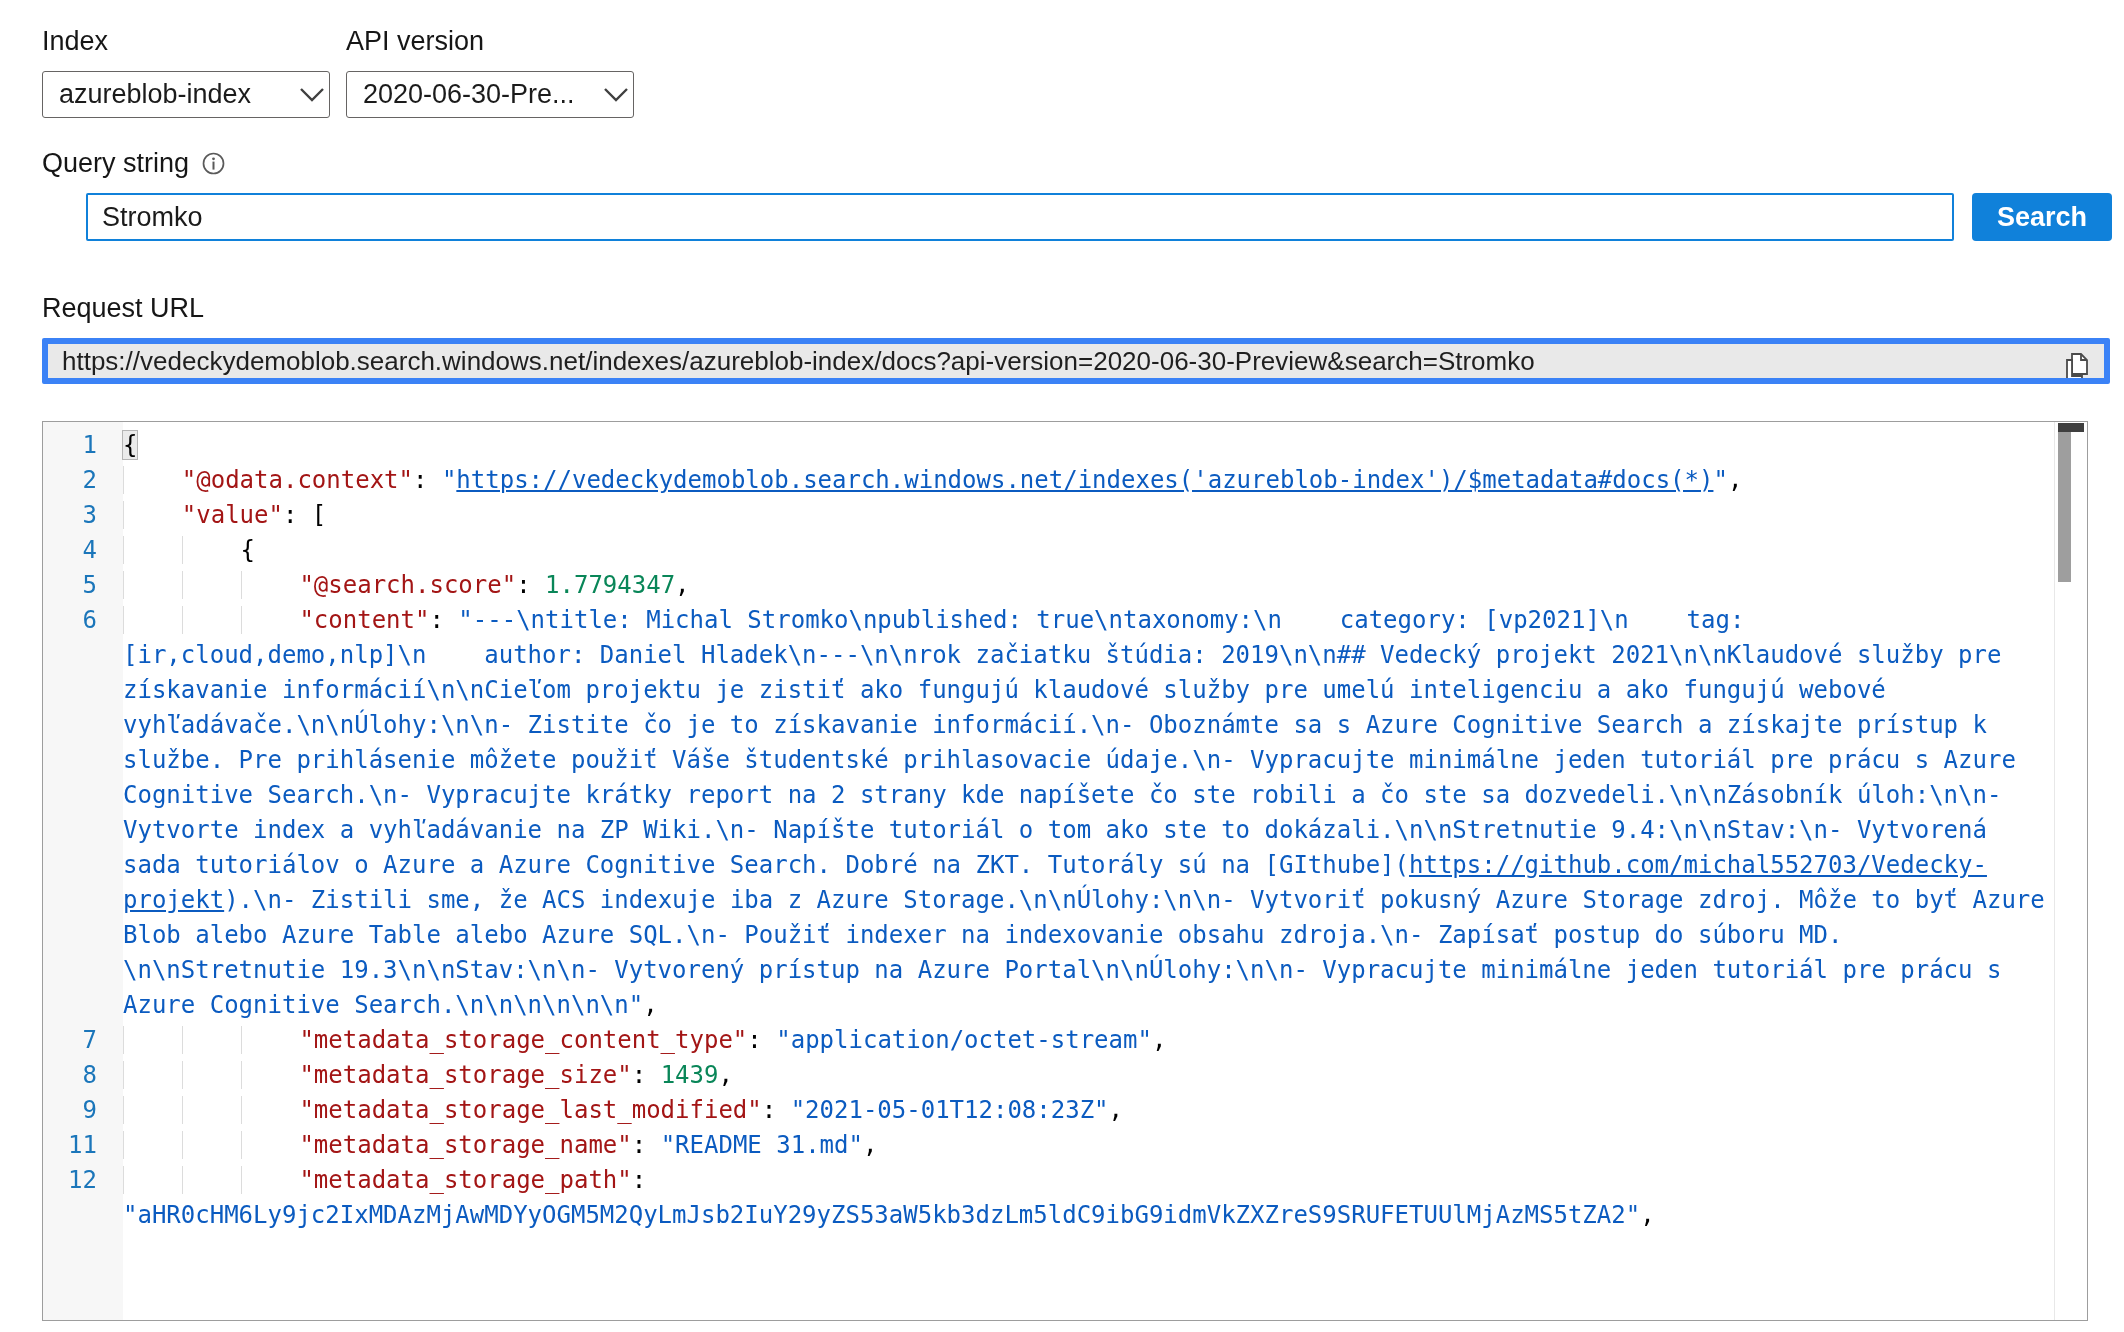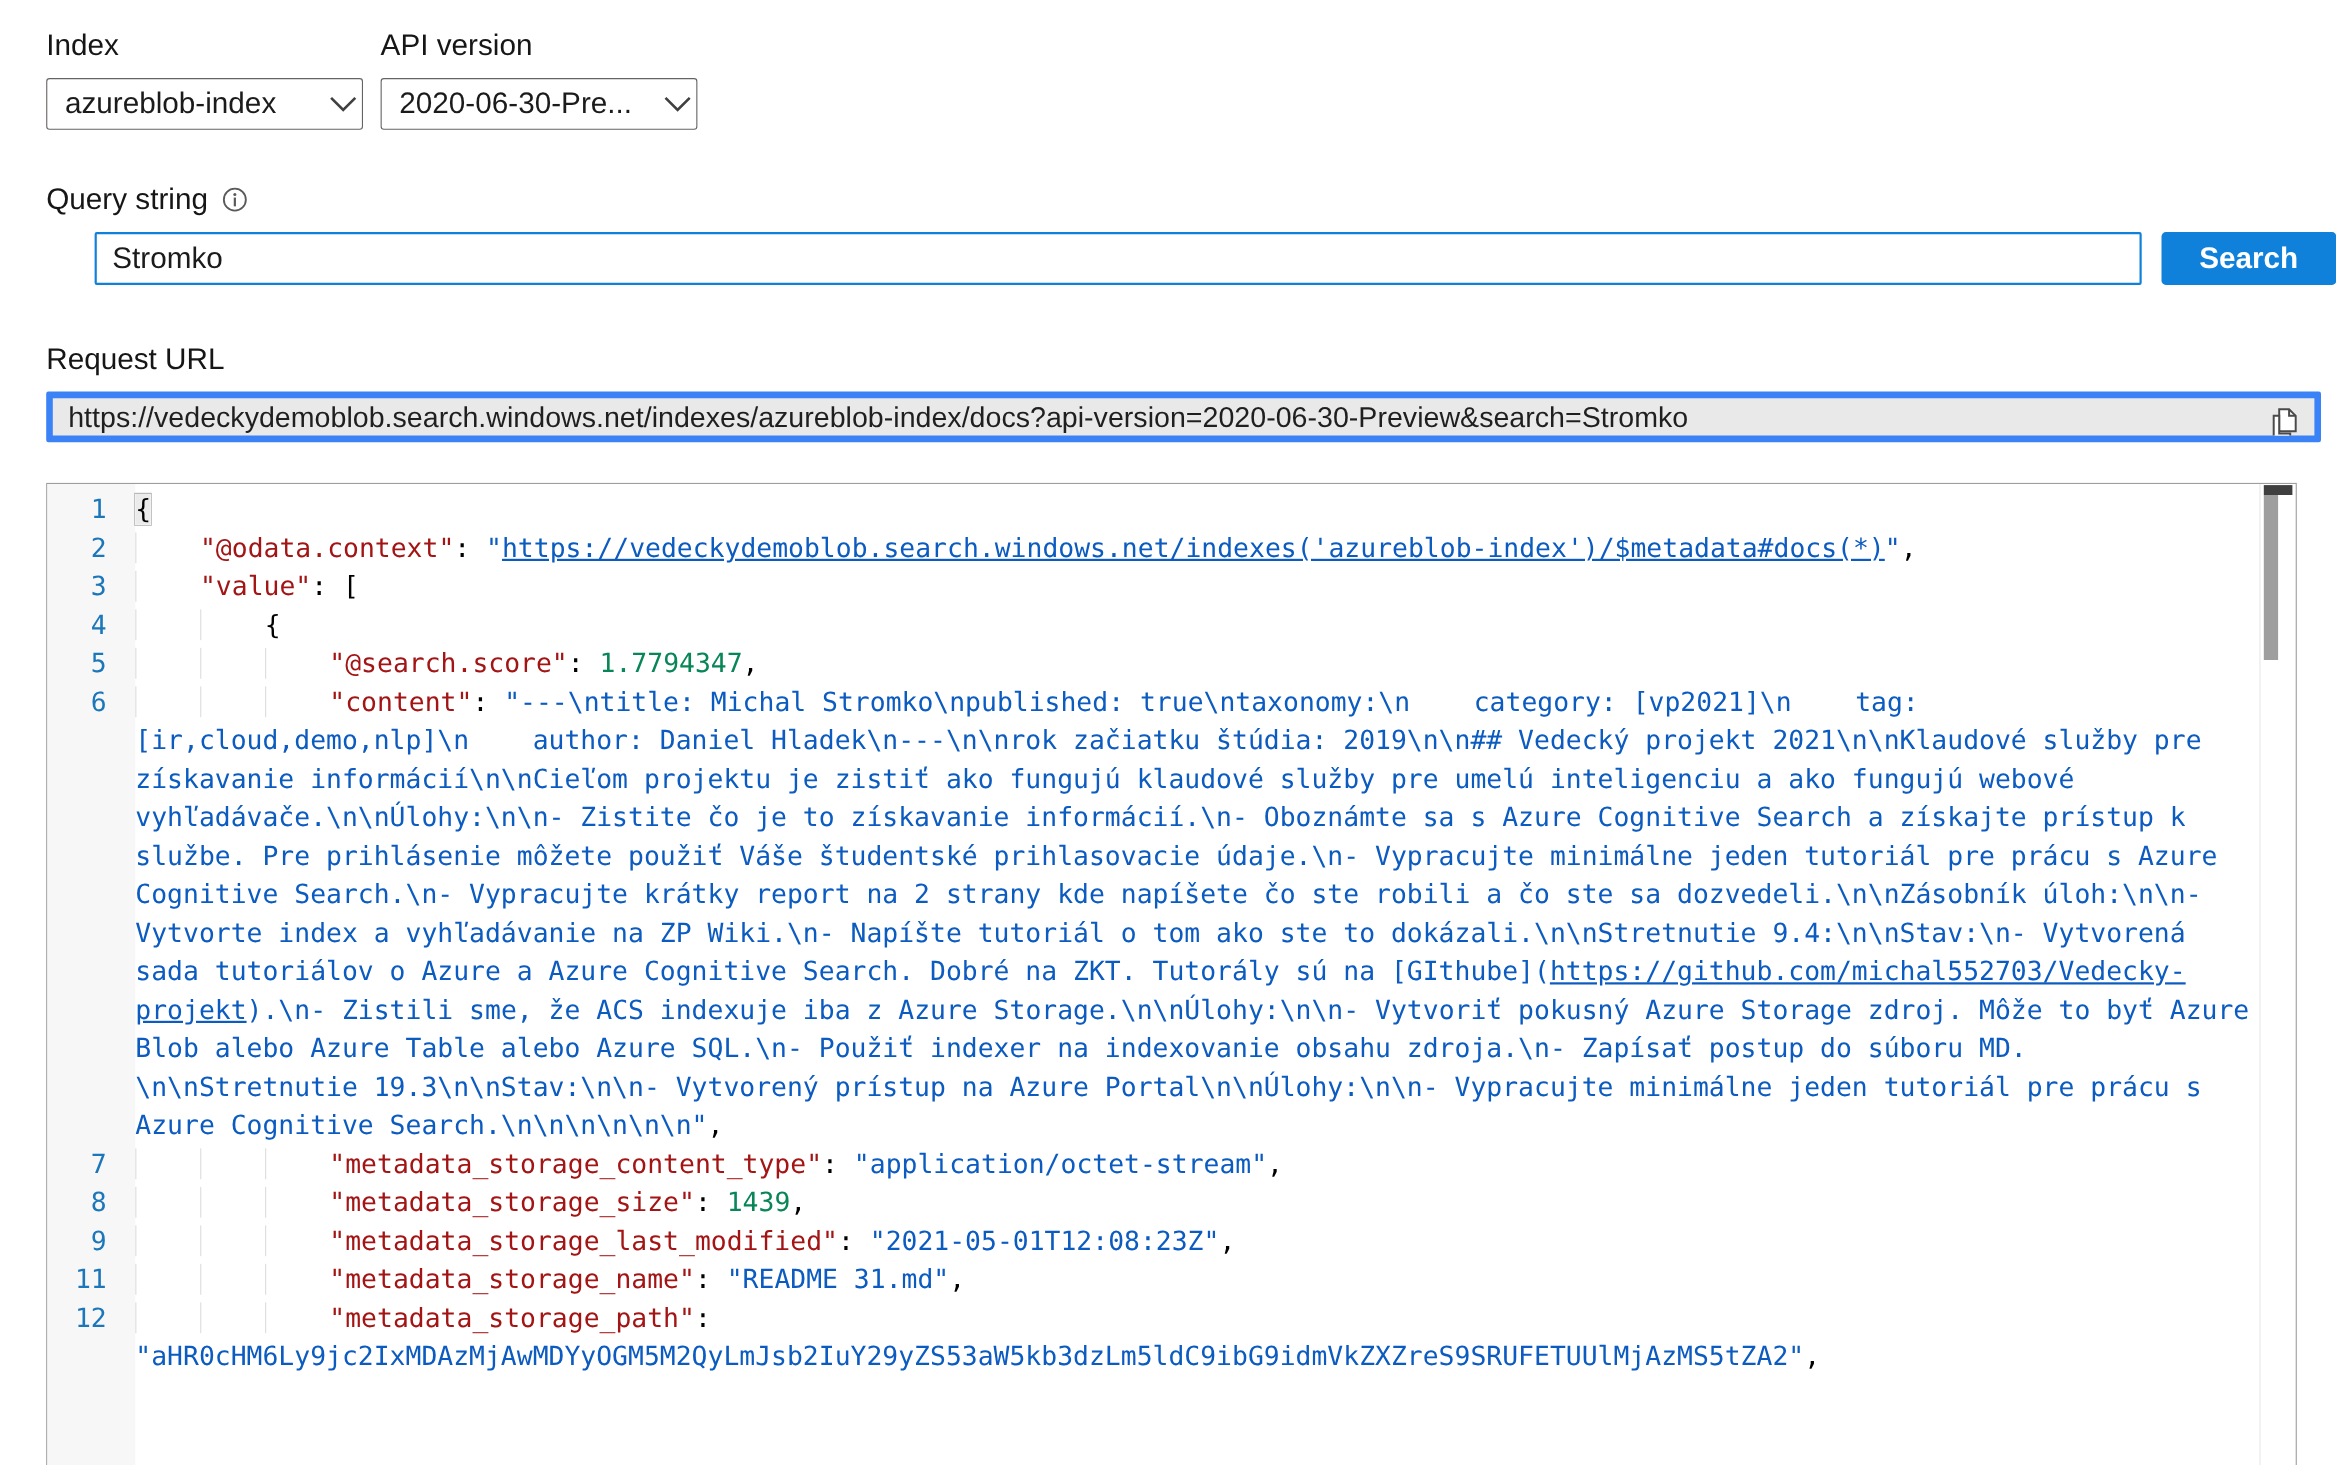--- a/index.html
+++ b/index.html
@@ -15,29 +15,29 @@
 
   .top-row { display: flex; gap: 16px; }
   .dd-block { width: 288px; }
   .dropdown {
     width: 288px; height: 47px; border: 1px solid #666463; border-radius: 3px;
     background: #fff; display: flex; align-items: center; justify-content: space-between;
     padding: 0 4px 0 16px; font-size: 27px; cursor: pointer;
   }
   .dropdown .dd-value { white-space: nowrap; overflow: hidden; }
 
-  .query-section { margin-top: 48px; }
+  .query-section { margin-top: 30px; }
   .query-row { display: flex; margin-top: 10px; padding-left: 44px; }
   .query-input {
     width: 1868px; height: 48px; border: 2px solid #1081da; border-radius: 2px;
     font-size: 27px; padding: 0 14px; font-family: "Liberation Sans", sans-serif;
     color: #1b1b1b; outline: none; margin-right: 18px;
   }
   .search-btn {
-    width: 160px; height: 48px; background: #1081da; color: #fff; border: none;
+    width: 140px; height: 48px; background: #1081da; color: #fff; border: none;
     border-radius: 4px; font-size: 27px; font-weight: bold; cursor: pointer;
     font-family: "Liberation Sans", sans-serif;
   }
 
   .request-section { margin-top: 52px; text-align: right; }
   .url-field {
     margin-top: 12px; width: 2068px; height: 46px; background: #e9e9e9;
     border: 6px solid #3b82f6; border-radius: 2px; display: flex; align-items: center;
     padding: 0 52px 0 14px; position: relative; font-size: 26px; color: #1f1f1f;
     white-space: nowrap; overflow: hidden;

